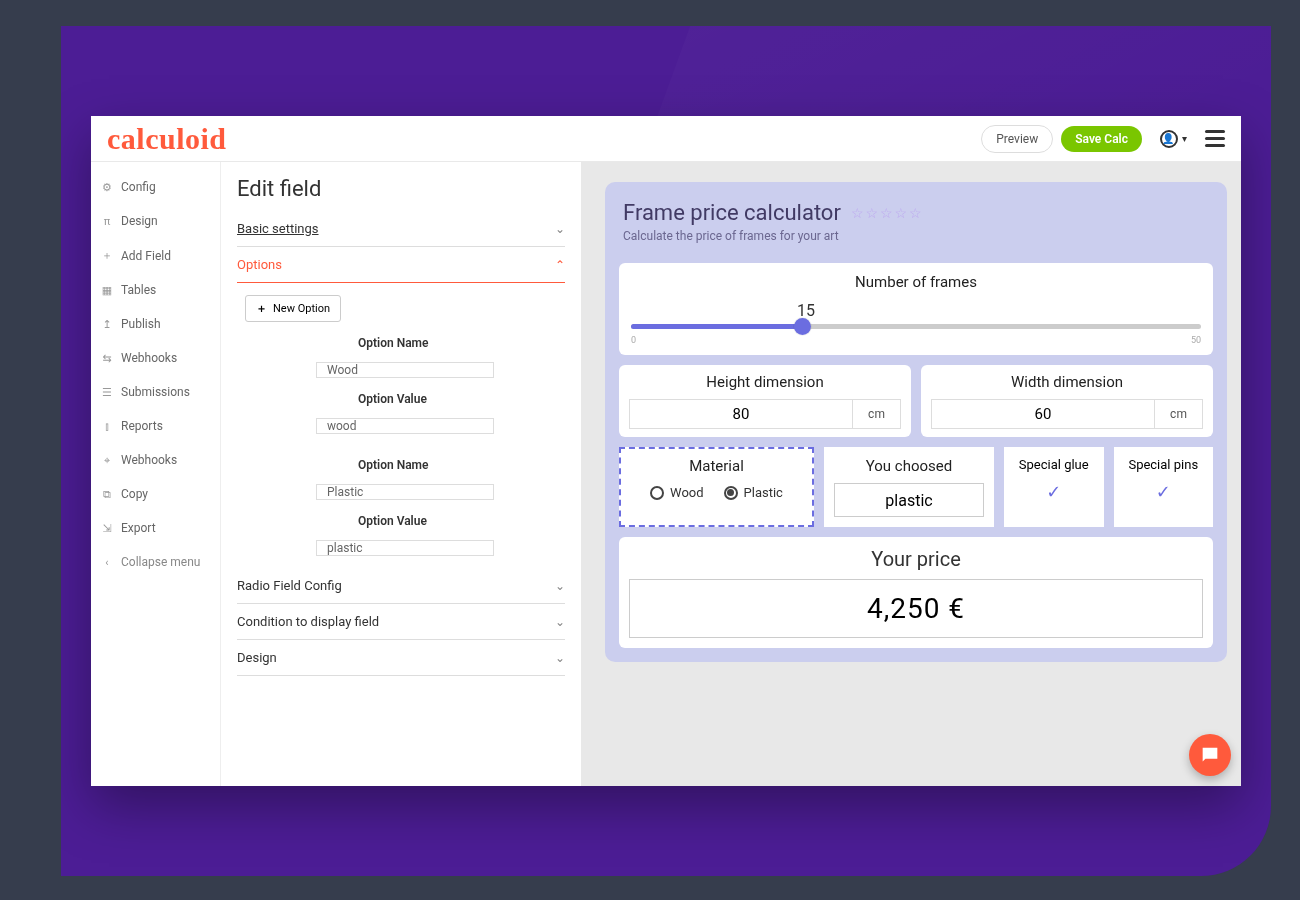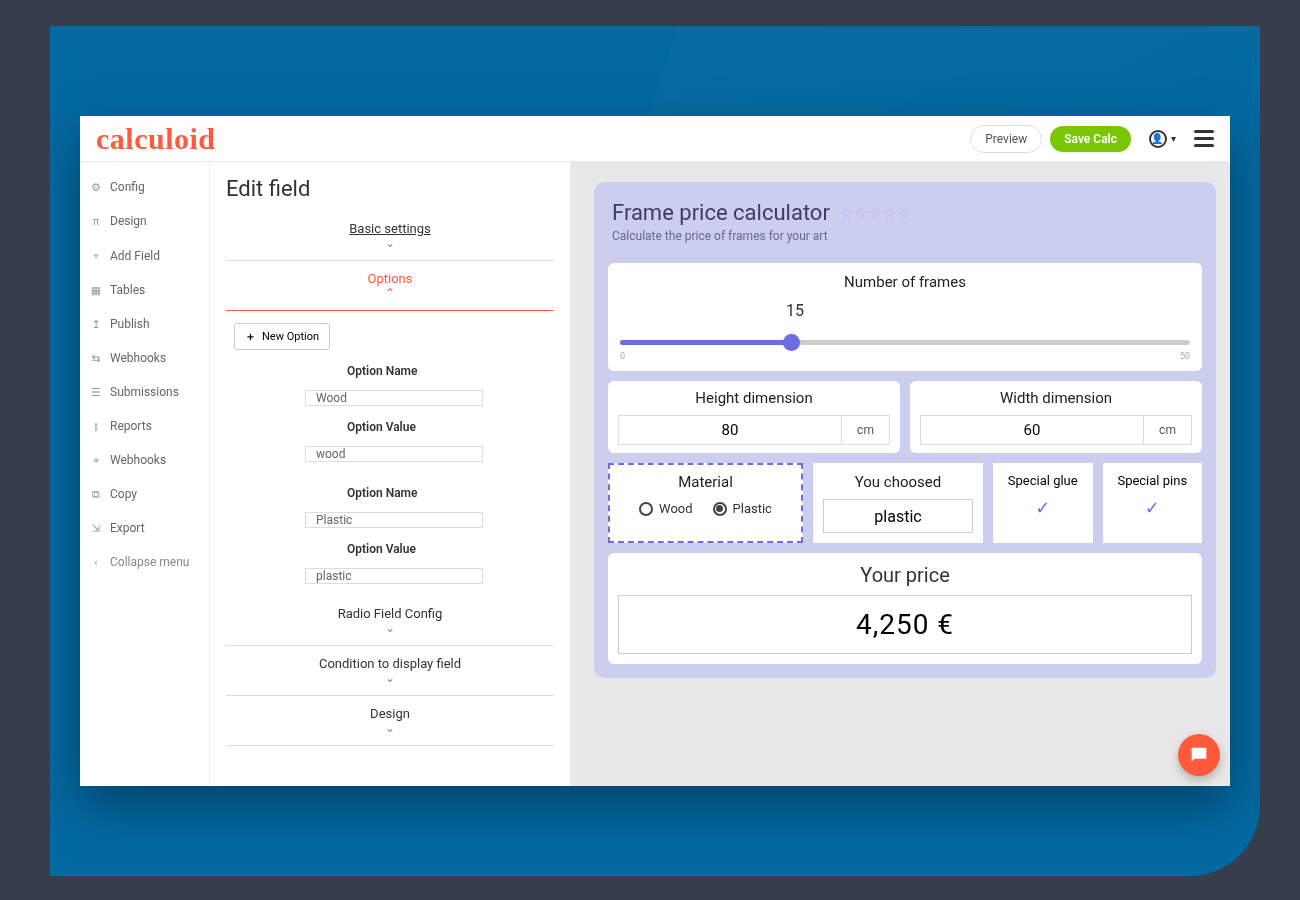--- a/index.html
+++ b/index.html
@@ -1,59 +1,59 @@
 <!DOCTYPE html>
 <html><head>
 <meta charset="utf-8">
 <style>
   * { box-sizing: border-box; margin: 0; padding: 0; font-family: -apple-system, "Segoe UI", Roboto, sans-serif; }
   body { background: #363d4d; width: 1300px; height: 900px; position: relative; overflow: hidden; }
-  .stage-outer { position: absolute; left: 50px; top: 26px; width: 1210px; height: 850px; background: #0369a1; border-radius: 0 0 70px 0; overflow: hidden; }
+  .stage-outer { position: absolute; left: 61px; top: 26px; width: 1210px; height: 850px; background: #4c1d95; border-radius: 0 0 70px 0; overflow: hidden; }
   .stage-glare { position:absolute; right:-160px; top:-260px; width:760px; height:760px; transform:rotate(20deg); background:linear-gradient(135deg, rgba(255,255,255,.04), rgba(255,255,255,0) 55%); pointer-events:none; }
   .app { position:absolute; left:30px; top:90px; right:30px; bottom:90px; background:#e8e8e8; display:flex; flex-direction:column; box-shadow:0 20px 50px rgba(0,0,0,.35); }
   .topbar { height:46px; background:#fff; display:flex; align-items:center; padding:0 16px; border-bottom:1px solid #e9e9e9; }
   .logo { font-family:"Brush Script MT","Segoe Script",cursive; color:#ff5a3c; font-size:30px; font-weight:700; letter-spacing:.5px; }
   .topbar-spacer { flex:1; }
   .btn { font-size:12px; padding:6px 14px; border-radius:16px; cursor:pointer; border:none; }
   .btn-preview { background:#fff; color:#555; border:1px solid #ddd; margin-right:8px; }
   .btn-save { background:#7ac600; color:#fff; font-weight:600; }
   .top-user { margin-left:18px; display:flex; align-items:center; gap:4px; color:#333; }
   .hamburger { margin-left:18px; display:flex; flex-direction:column; gap:4px; cursor:pointer; }
   .hamburger span { width:20px; height:3px; background:#333; border-radius:2px; }
 
   .body { flex:1; display:flex; min-height:0; }
   .sidebar { width:130px; background:#fff; border-right:1px solid #eee; padding-top:8px; }
   .side-item { display:flex; align-items:center; gap:8px; padding:10px 10px; font-size:12px; color:#666; cursor:pointer; }
   .side-item .ico { width:12px; display:inline-flex; justify-content:center; color:#999; font-size:11px; }
   .side-item.collapse { color:#888; }
 
   .panel-edit { width:360px; background:#fff; padding:14px 16px 16px; position:relative; }
   .panel-edit h2 { font-size:22px; font-weight:400; color:#333; margin-bottom:10px; }
-  .acc { border-bottom:1px solid #ddd; padding:10px 0; display:flex; align-items:center; font-size:13px; color:#333; cursor:pointer;flex-direction:column; }
+  .acc { border-bottom:1px solid #ddd; padding:10px 0; display:flex; justify-content:space-between; align-items:center; font-size:13px; color:#333; cursor:pointer; }
   .acc.link-style span:first-child { text-decoration:underline; }
   .acc.open { color:#ff5a3c; border-bottom:1px solid #ff5a3c; }
   .chev { font-size:12px; color:#888; }
   .acc.open .chev { color:#ff5a3c; }
   .options-body { padding:12px 0 12px 8px; }
   .new-option { font-size:11px; padding:5px 10px; border:1px solid #ccc; border-radius:3px; background:#fff; cursor:pointer; display:inline-flex; align-items:center; gap:6px; }
   .opt-row { display:flex; align-items:center; gap:12px; margin-top:14px;flex-direction:column; }
   .opt-row label { width:94px; font-size:12px; color:#333; font-weight:600; }
   .opt-row input { flex:1; height:30px; border:1px solid #ddd; padding:0 10px; font-size:12px; color:#666; }
   .opt-group-gap { height:10px; }
 
   .preview-area { flex:1; background:#e8e8e8; padding:20px 14px 14px 24px; position:relative; }
   .calc { background:#cbceee; border-radius:10px; padding:14px; }
   .calc-head { padding:4px 4px 12px; }
   .calc-title { display:flex; align-items:center; gap:10px; color:#413a64; font-size:22px; }
   .stars { color:#bda8f0; letter-spacing:2px; font-size:14px; }
   .calc-sub { font-size:12px; color:#6b6790; margin-top:4px; }
   .card { background:#fff; border-radius:6px; padding:10px 12px; margin-top:8px; }
   .card-title { text-align:center; font-size:15px; color:#222; }
   .slider-wrap { margin-top:10px; position:relative; }
-  .slider-val { text-align:center; font-size:16px; color:#333; margin-bottom:20px; margin-left:-220px; }
+  .slider-val { text-align:center; font-size:16px; color:#333; margin-bottom:4px; margin-left:-220px; }
   .track { height:5px; background:#ccc; border-radius:3px; position:relative; }
   .track-fill { position:absolute; left:0; top:0; height:5px; background:#6b6de0; border-radius:3px; width:30%; }
   .thumb { position:absolute; top:-6px; width:17px; height:17px; border-radius:50%; background:#6b6de0; left:calc(30% - 8px); box-shadow:0 0 0 1px rgba(0,0,0,.05); }
   .range-labels { display:flex; justify-content:space-between; font-size:9px; color:#aaa; margin-top:6px; }
 
   .dim-row { display:flex; gap:10px; margin-top:10px; }
   .dim-card { flex:1; background:#fff; border-radius:6px; padding:8px 10px; }
   .dim-body { display:flex; margin-top:8px; }
   .dim-body input { flex:1; height:30px; border:1px solid #ddd; text-align:center; font-size:15px; }
   .dim-unit { width:48px; height:30px; border:1px solid #ddd; border-left:none; display:flex; align-items:center; justify-content:center; font-size:12px; color:#555; }

